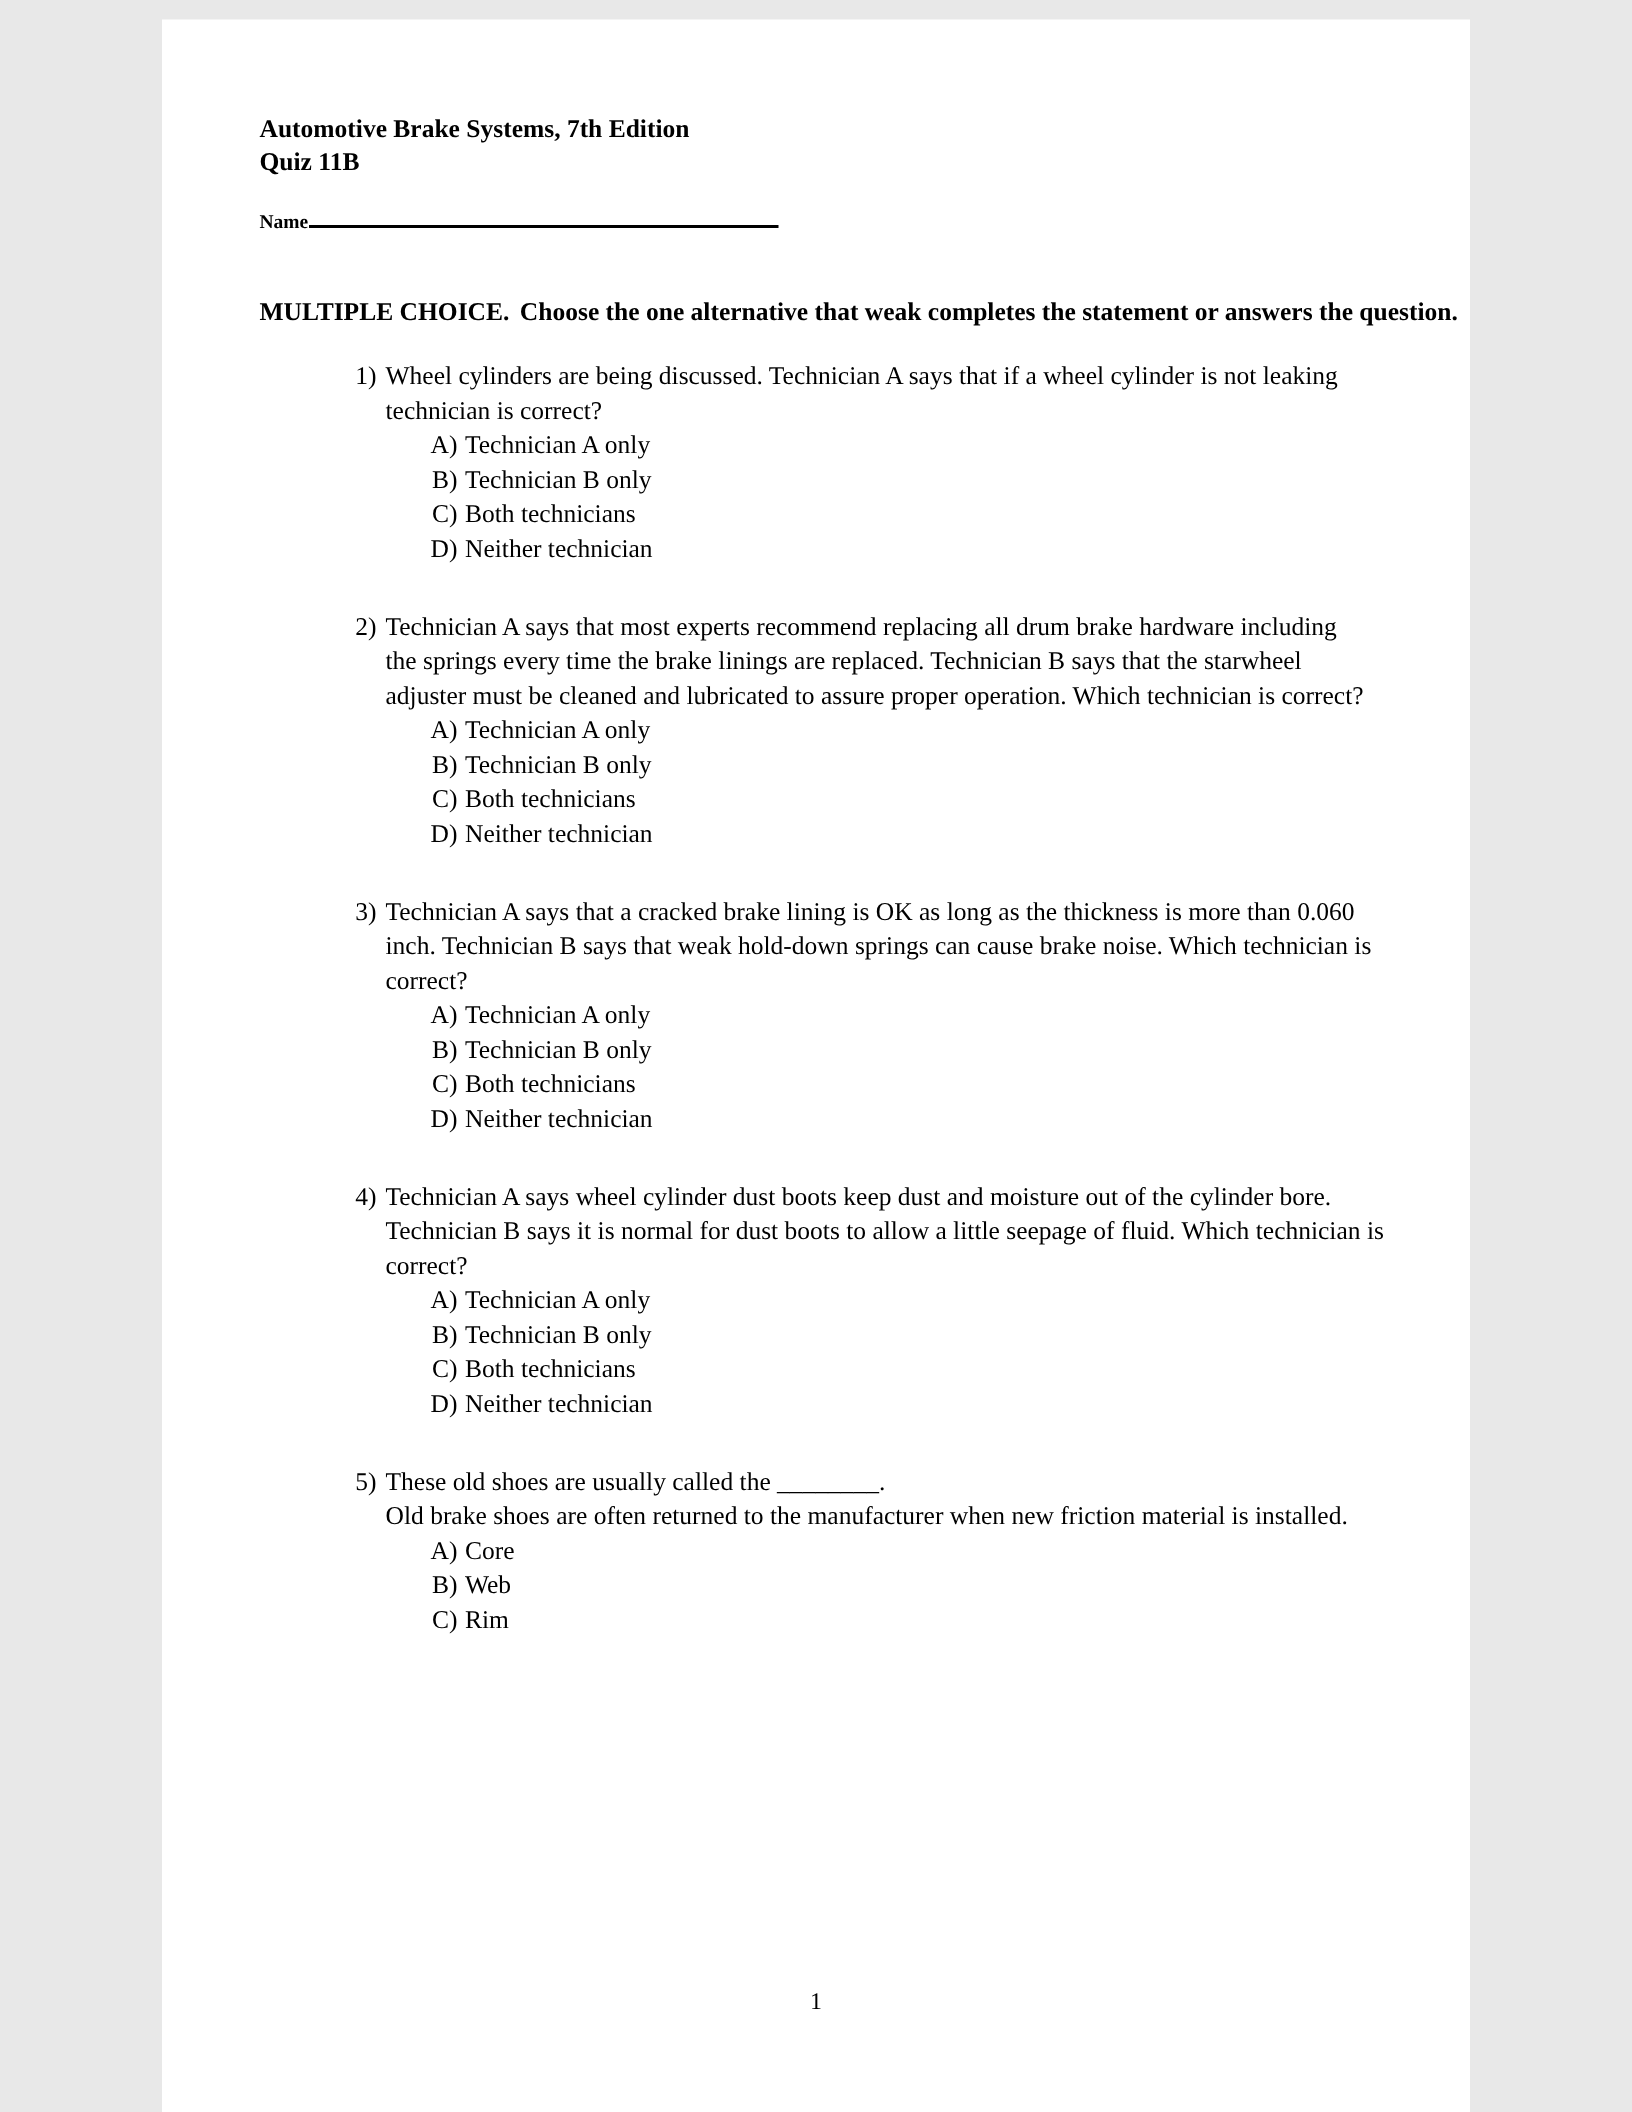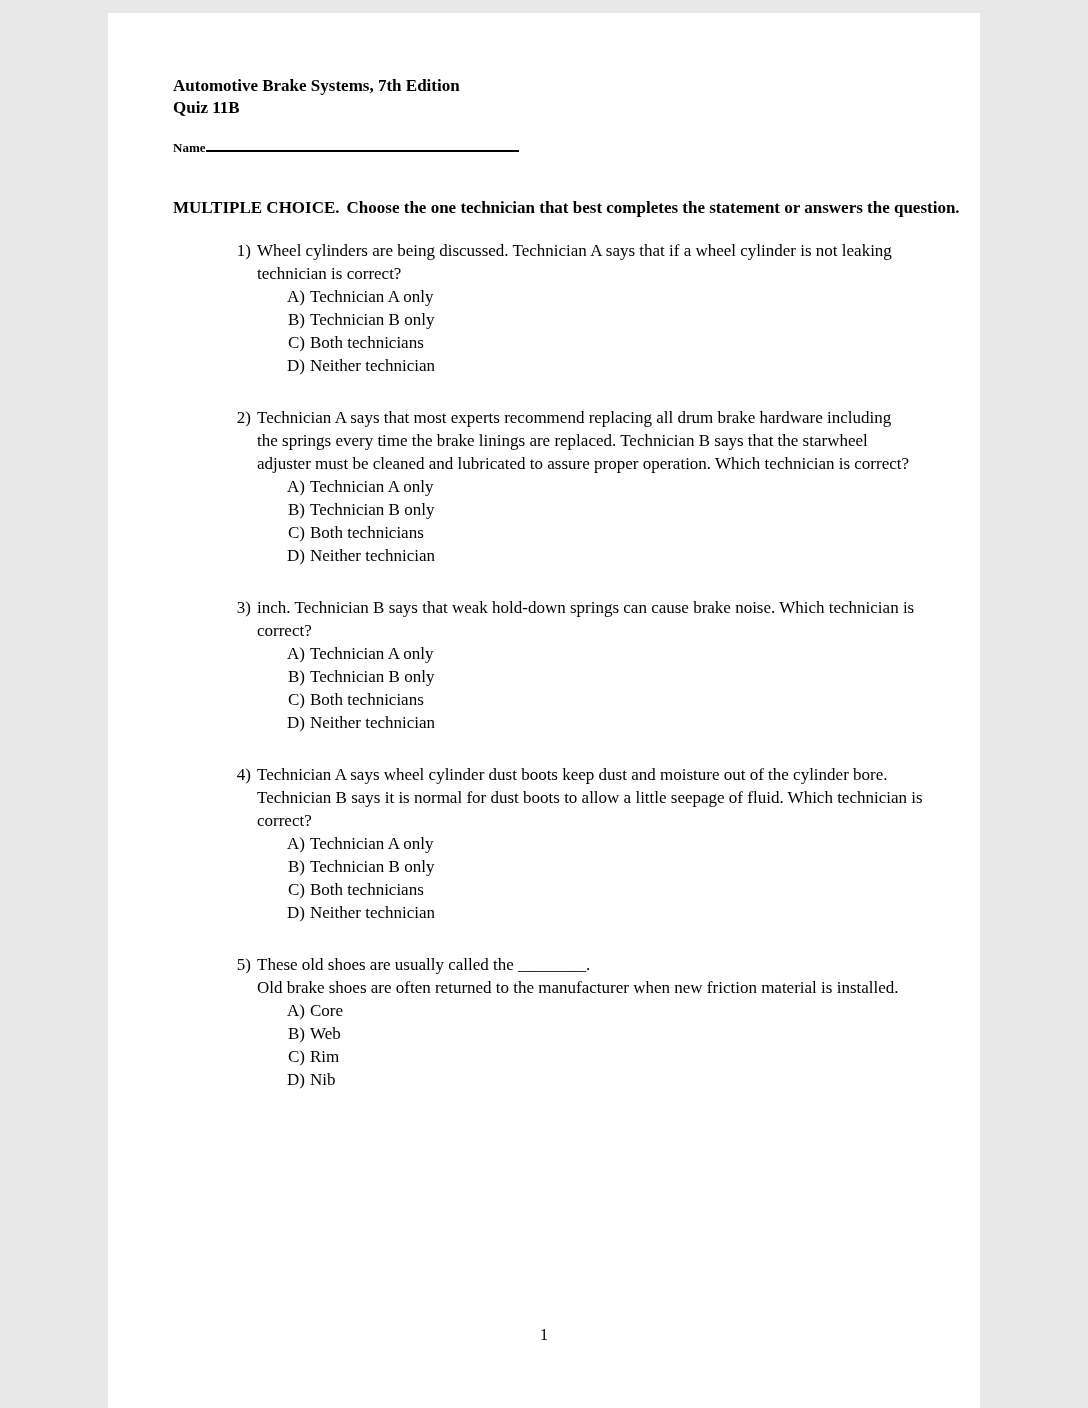--- a/index.html
+++ b/index.html
@@ -64,21 +64,21 @@
   <div class="doc-header">
     <div>Automotive Brake Systems, 7th Edition</div>
     <div>Quiz 11B</div>
   </div>
 
   <div class="name-row">
     <span>Name</span><span class="name-line"></span>
   </div>
 
   <div class="instructions">
-    <span>MULTIPLE CHOICE.</span><span class="instr-text">Choose the one technician that best completes the statement or answers the question.</span>
+    <span>MULTIPLE CHOICE.</span><span class="instr-text">Choose the one alternative that weak completes the statement or answers the question.</span>
   </div>
 
   <div class="questions">
 
     <div class="question">
       <div class="q-main">
         <span class="q-num">1)</span>
         <div class="q-body">
           <div class="q-text">
             <div>Wheel cylinders are being discussed. Technician A says that if a wheel cylinder is not leaking</div>
@@ -117,20 +117,21 @@
       <div class="q-answer">
         <span>2)</span><span class="a-line"></span>
       </div>
     </div>
 
     <div class="question">
       <div class="q-main">
         <span class="q-num">3)</span>
         <div class="q-body">
           <div class="q-text">
+            <div>Technician A says that a cracked brake lining is OK as long as the thickness is more than 0.060</div>
             <div>inch. Technician B says that weak hold-down springs can cause brake noise. Which technician is</div>
             <div>correct?</div>
           </div>
           <div class="choices">
             <div class="choice"><span class="c-label">A)</span><span>Technician A only</span></div>
             <div class="choice"><span class="c-label">B)</span><span>Technician B only</span></div>
             <div class="choice"><span class="c-label">C)</span><span>Both technicians</span></div>
             <div class="choice"><span class="c-label">D)</span><span>Neither technician</span></div>
           </div>
         </div>
@@ -167,21 +168,20 @@
         <span class="q-num">5)</span>
         <div class="q-body">
           <div class="q-text">
             <div>These old shoes are usually called the ________.</div>
             <div>Old brake shoes are often returned to the manufacturer when new friction material is installed.</div>
           </div>
           <div class="choices">
             <div class="choice"><span class="c-label">A)</span><span>Core</span></div>
             <div class="choice"><span class="c-label">B)</span><span>Web</span></div>
             <div class="choice"><span class="c-label">C)</span><span>Rim</span></div>
-            <div class="choice"><span class="c-label">D)</span><span>Nib</span></div>
           </div>
         </div>
       </div>
       <div class="q-answer">
         <span>5)</span><span class="a-line"></span>
       </div>
     </div>
 
   </div>
 

